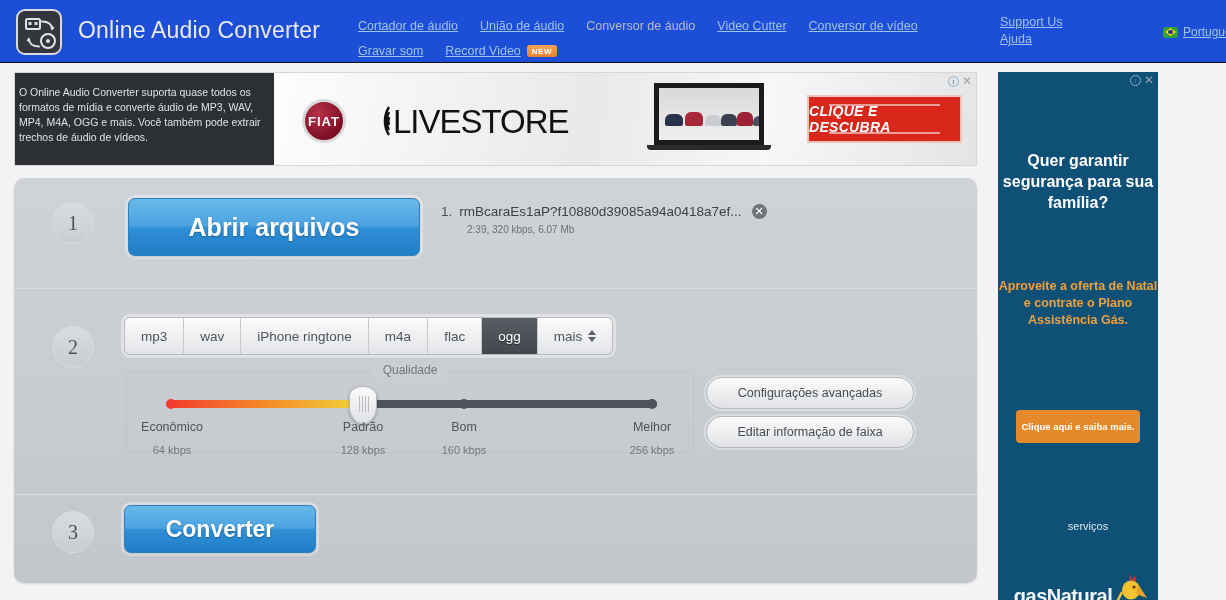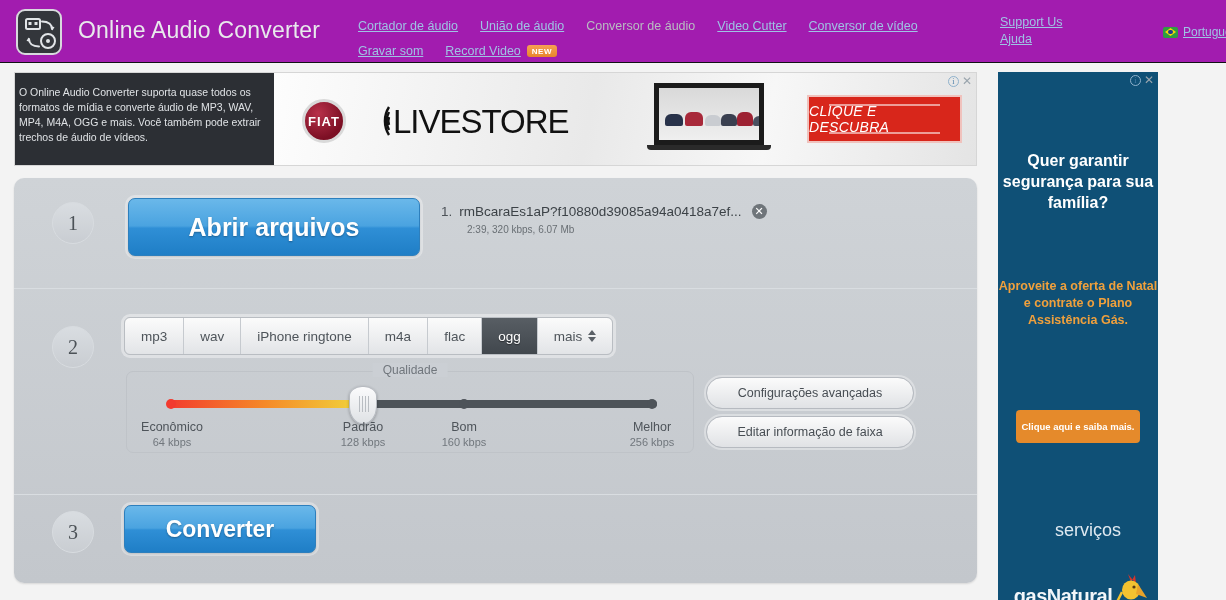--- a/index.html
+++ b/index.html
@@ -7,21 +7,21 @@
     width: 1226px; height: 600px;
     background: #f3f3f3;
     font-family: "Liberation Sans", sans-serif;
     overflow: hidden;
   }
 
   
   .header {
     position: absolute; top: 0; left: 0;
     width: 1226px; height: 63px;
-    background: #a21caf;
+    background: #1d4ed8;
     border-bottom: 1px solid #101114;
   }
   .logo-box {
     position: absolute; left: 16px; top: 9px;
     width: 46px; height: 46px;
     border: 2px solid #d8dadd;
     border-radius: 9px;
     background: #33363b;
   }
   .logo-svg { position: absolute; left: 3px; top: 3px; }
@@ -117,21 +117,21 @@
   }
   .car { position: absolute; bottom: 14px; border-radius: 6px 6px 2px 2px; }
   .laptop-base {
     width: 124px; height: 5px; margin-left: -7px;
     background: #2a2a2a; border-radius: 0 0 4px 4px;
   }
   .cta {
     position: absolute; left: 533px; top: 22px;
     width: 155px; height: 48px;
     background: #d8261b; border: 2px solid #f0c2bd;
-    color: #fff; font-size: 14px; font-weight: normal; font-style: italic;
+    color: #fff; font-size: 14px; font-weight: bold; font-style: italic;
     display: flex; align-items: center; justify-content: center;
     letter-spacing: .3px; cursor: pointer;
   }
   .cta::before, .cta::after {
     content: ""; position: absolute; left: 20px; right: 20px; height: 2px;
     background: rgba(255,255,255,.55);
   }
   .cta::before { top: 7px; } .cta::after { bottom: 7px; }
   .ad-ctrl { position: absolute; top: 3px; right: 4px; display: flex; gap: 3px; align-items: center; }
   .ad-i {
@@ -255,21 +255,21 @@
     cursor: pointer;
   }
   .handle::after {
     content: ""; position: absolute; left: 9px; top: 9px;
     width: 10px; height: 16px;
     background: repeating-linear-gradient(90deg,#b9bdc2 0 1px,transparent 1px 3px);
   }
   .qlabels { position: absolute; left: 40px; top: 48px; width: 490px; height: 34px; }
   .qlab { position: absolute; text-align: center; width: 110px; }
   .qlab .n { color: #4e545a; font-size: 12.5px; display: block; }
-  .qlab .k { color: #71777d; font-size: 11px; display: block; margin-top: 2px; }
+  .qlab .k { color: #71777d; font-size: 11px; display: block; margin-top: 10px; }
 
   .btn-pill {
     position: absolute; width: 208px; height: 32px;
     background: linear-gradient(#fbfbfb,#e0e2e5);
     border: 1px solid #b6bac0; border-radius: 16px;
     box-shadow: 0 0 0 2px rgba(255,255,255,.35);
     color: #474d53; font-size: 12.5px;
     display: flex; align-items: center; justify-content: center;
     cursor: pointer; white-space: nowrap;
   }
@@ -304,21 +304,21 @@
   .sa-btn {
     position: absolute; left: 18px; top: 338px;
     width: 124px; height: 33px;
     background: #e58a2b; border-radius: 4px;
     color: #fff; font-size: 9.5px; font-weight: bold;
     display: flex; align-items: center; justify-content: center;
     cursor: pointer;
   }
   .sa-serv {
     position: absolute; left: 0; top: 448px; width: 180px;
-    text-align: center; color: #dfe9f1; font-size: 18px;
+    text-align: center; color: #dfe9f1; font-size: 11px;
   }
   .sa-logo {
     position: absolute; left: 6px; bottom: -8px; width: 154px;
     display: flex; align-items: flex-end; justify-content: center; gap: 2px;
   }
   .sa-logo-text { color: #f2f6f9; font-size: 20px; font-weight: bold; letter-spacing: -.5px; }
 </style>
 </head>
 <body>
 

